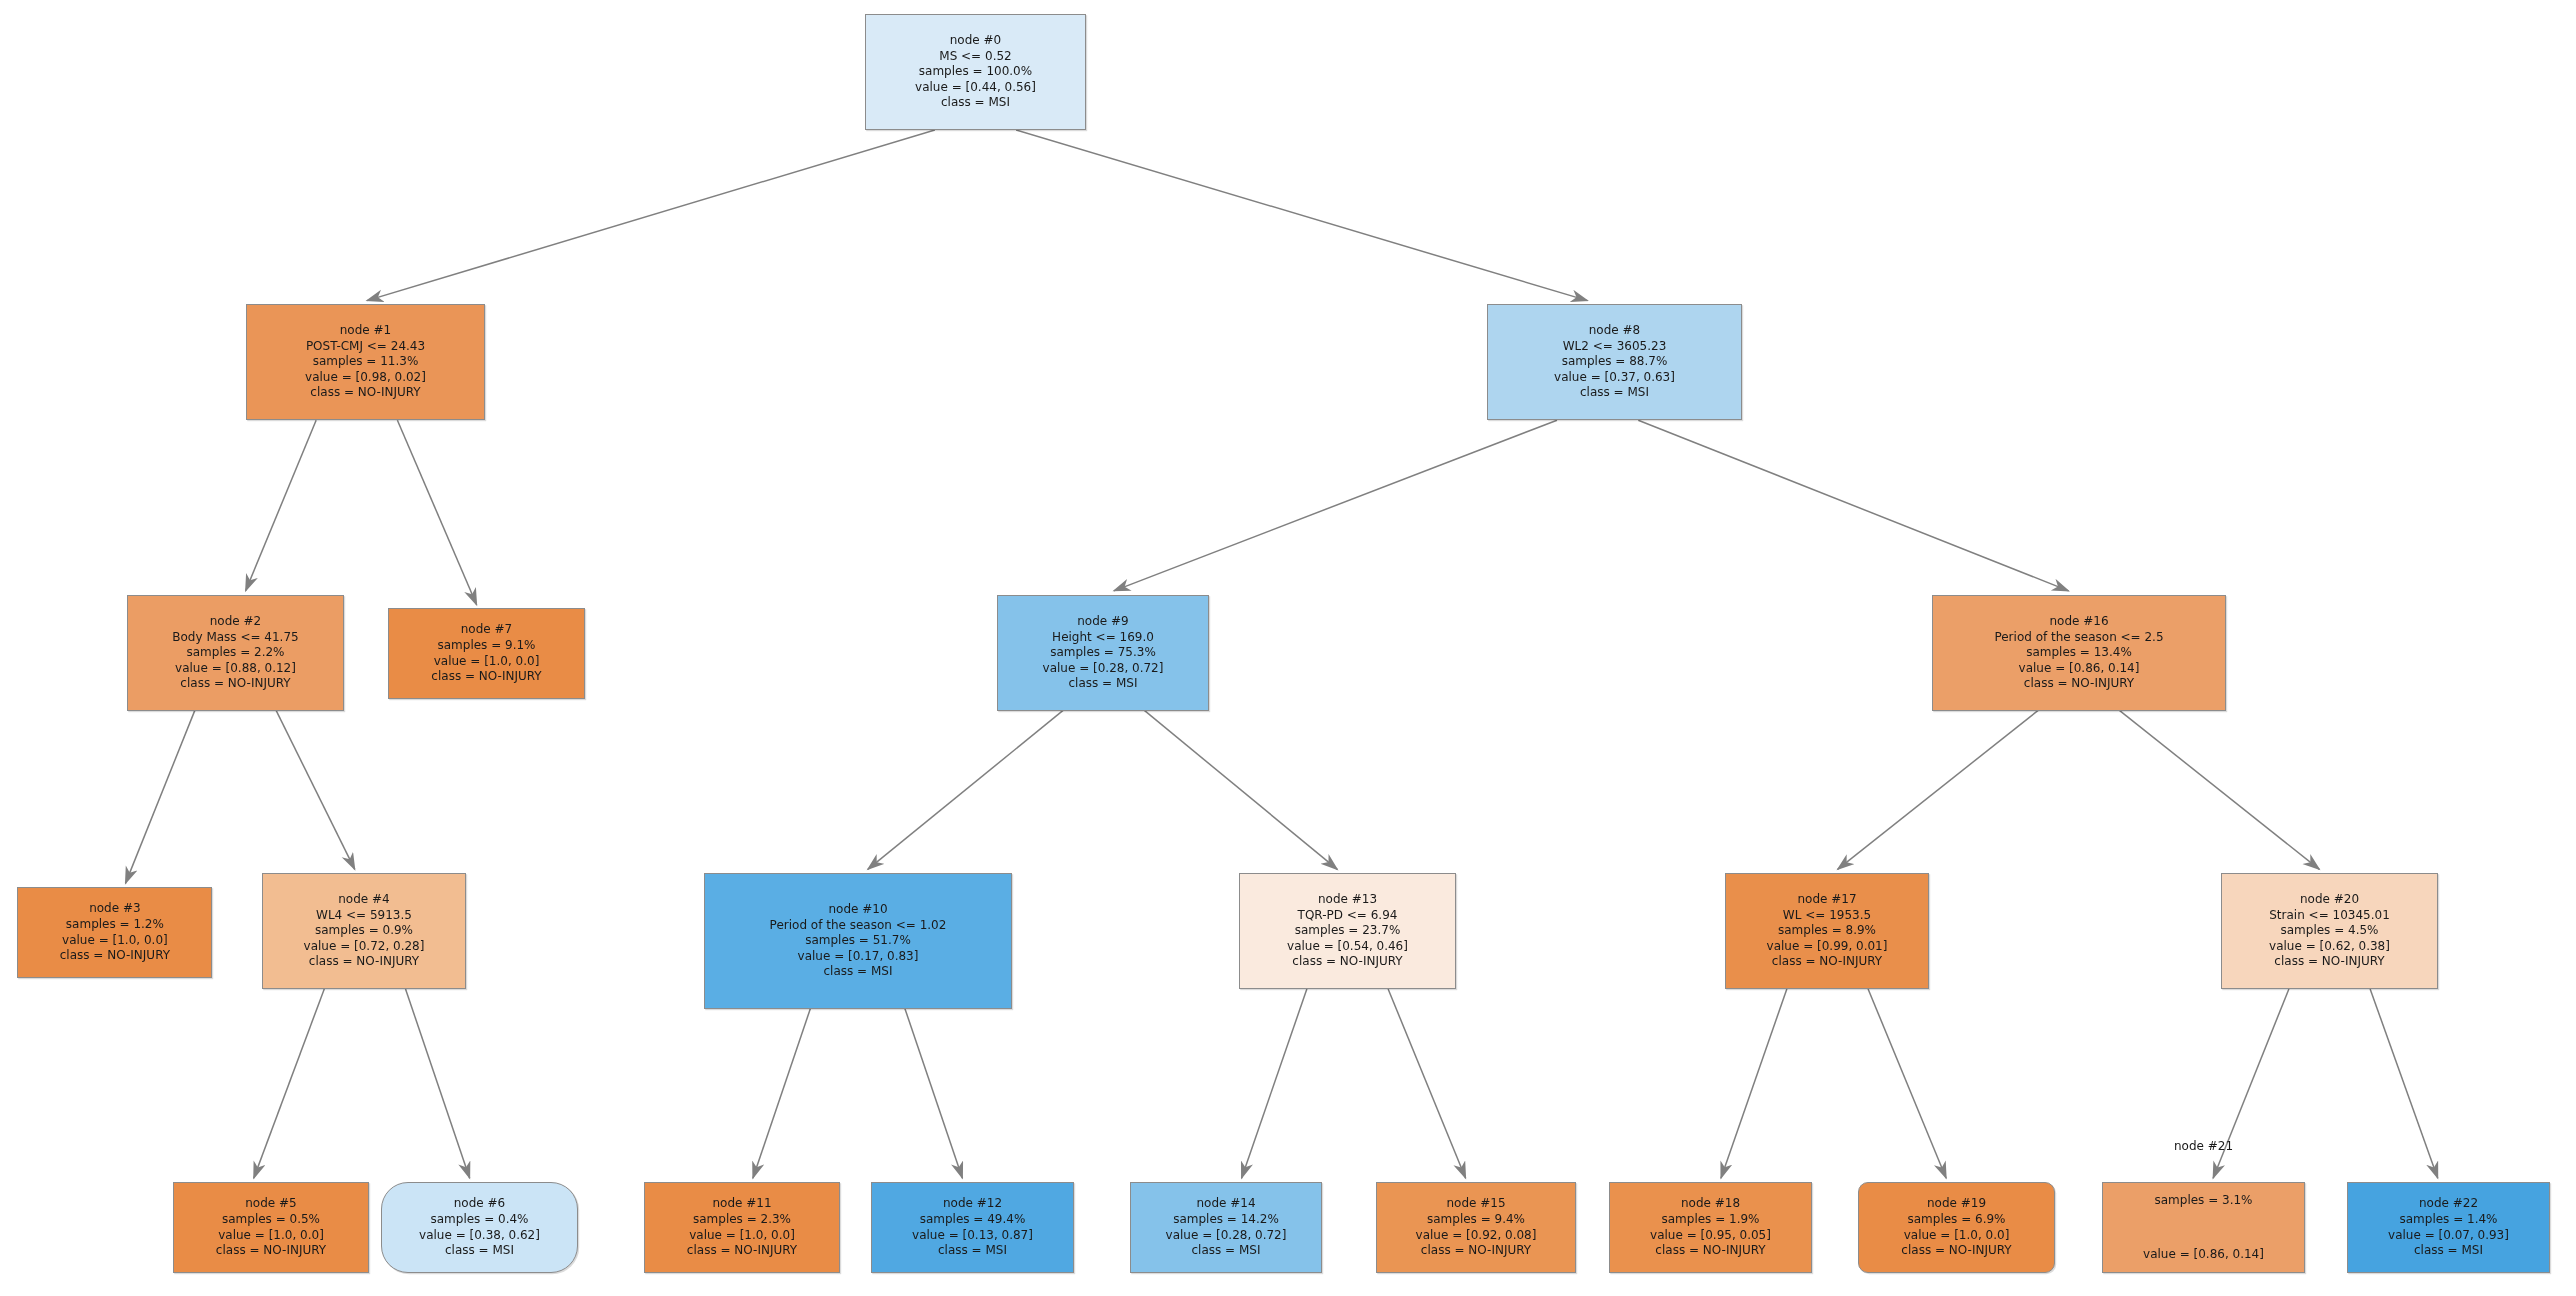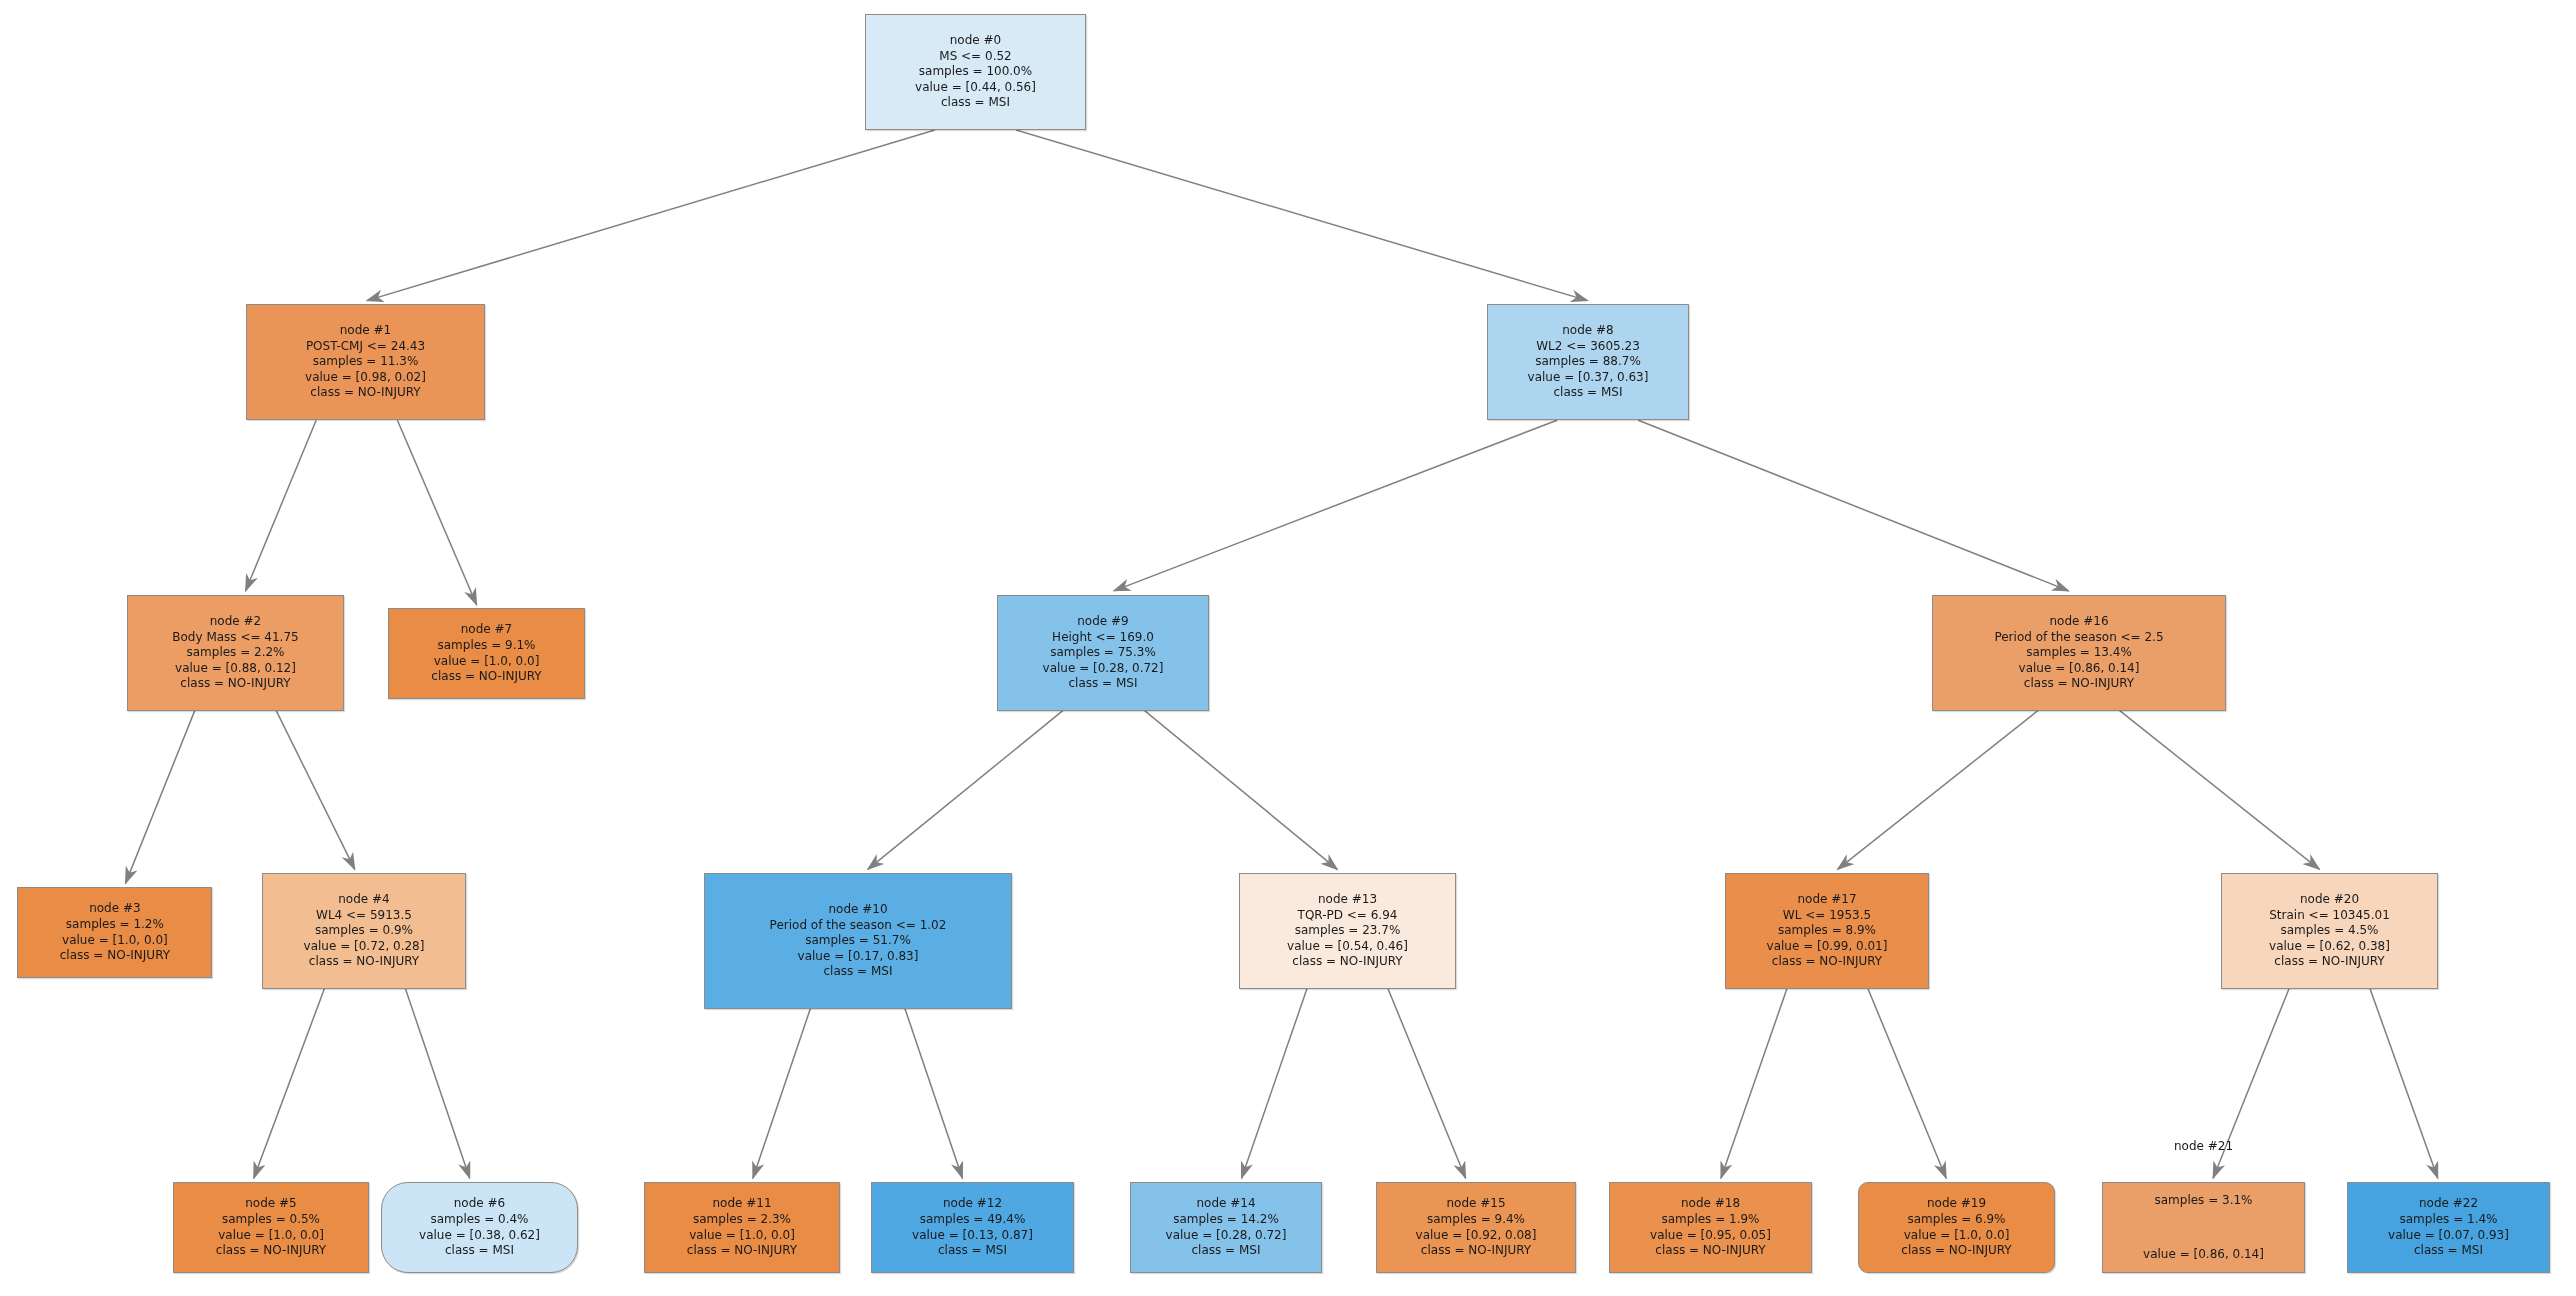--- a/index.html
+++ b/index.html
@@ -86,21 +86,21 @@
         <span class="node-line">value = [0.44, 0.56]</span>
         <span class="node-line">class = MSI</span>
       </div>
       <div class="tree-node" style="left: 246px; top: 304px; width: 239px; height: 116px; background: rgb(234, 149, 87); border-color: rgb(140, 140, 140);">
         <span class="node-line">node #1</span>
         <span class="node-line">POST-CMJ &lt;= 24.43</span>
         <span class="node-line">samples = 11.3%</span>
         <span class="node-line">value = [0.98, 0.02]</span>
         <span class="node-line">class = NO-INJURY</span>
       </div>
-      <div class="tree-node" style="left: 1487px; top: 304px; width: 202px; height: 116px; background: rgb(174, 213, 239); border-color: rgb(140, 140, 140);">
+      <div class="tree-node" style="left: 1487px; top: 304px; width: 255px; height: 116px; background: rgb(174, 213, 239); border-color: rgb(140, 140, 140);">
         <span class="node-line">node #8</span>
         <span class="node-line">WL2 &lt;= 3605.23</span>
         <span class="node-line">samples = 88.7%</span>
         <span class="node-line">value = [0.37, 0.63]</span>
         <span class="node-line">class = MSI</span>
       </div>
       <div class="tree-node" style="left: 127px; top: 595px; width: 217px; height: 116px; background: rgb(235, 157, 100); border-color: rgb(140, 140, 140);">
         <span class="node-line">node #2</span>
         <span class="node-line">Body Mass &lt;= 41.75</span>
         <span class="node-line">samples = 2.2%</span>

